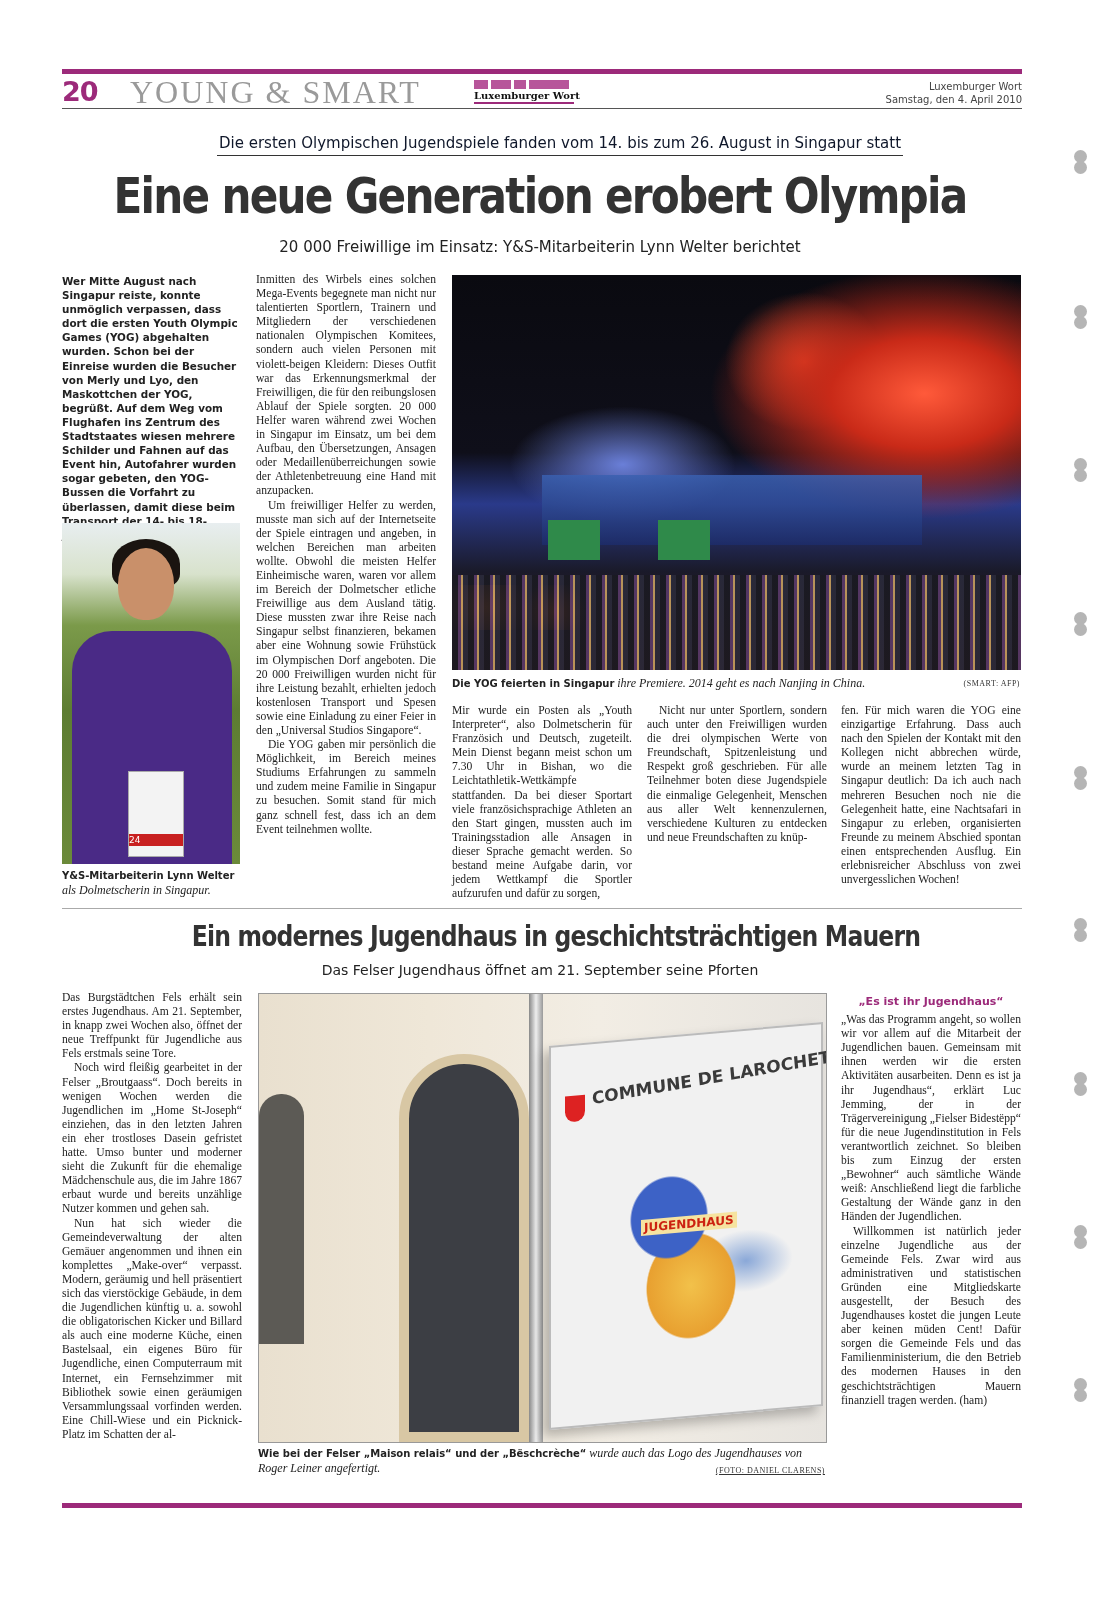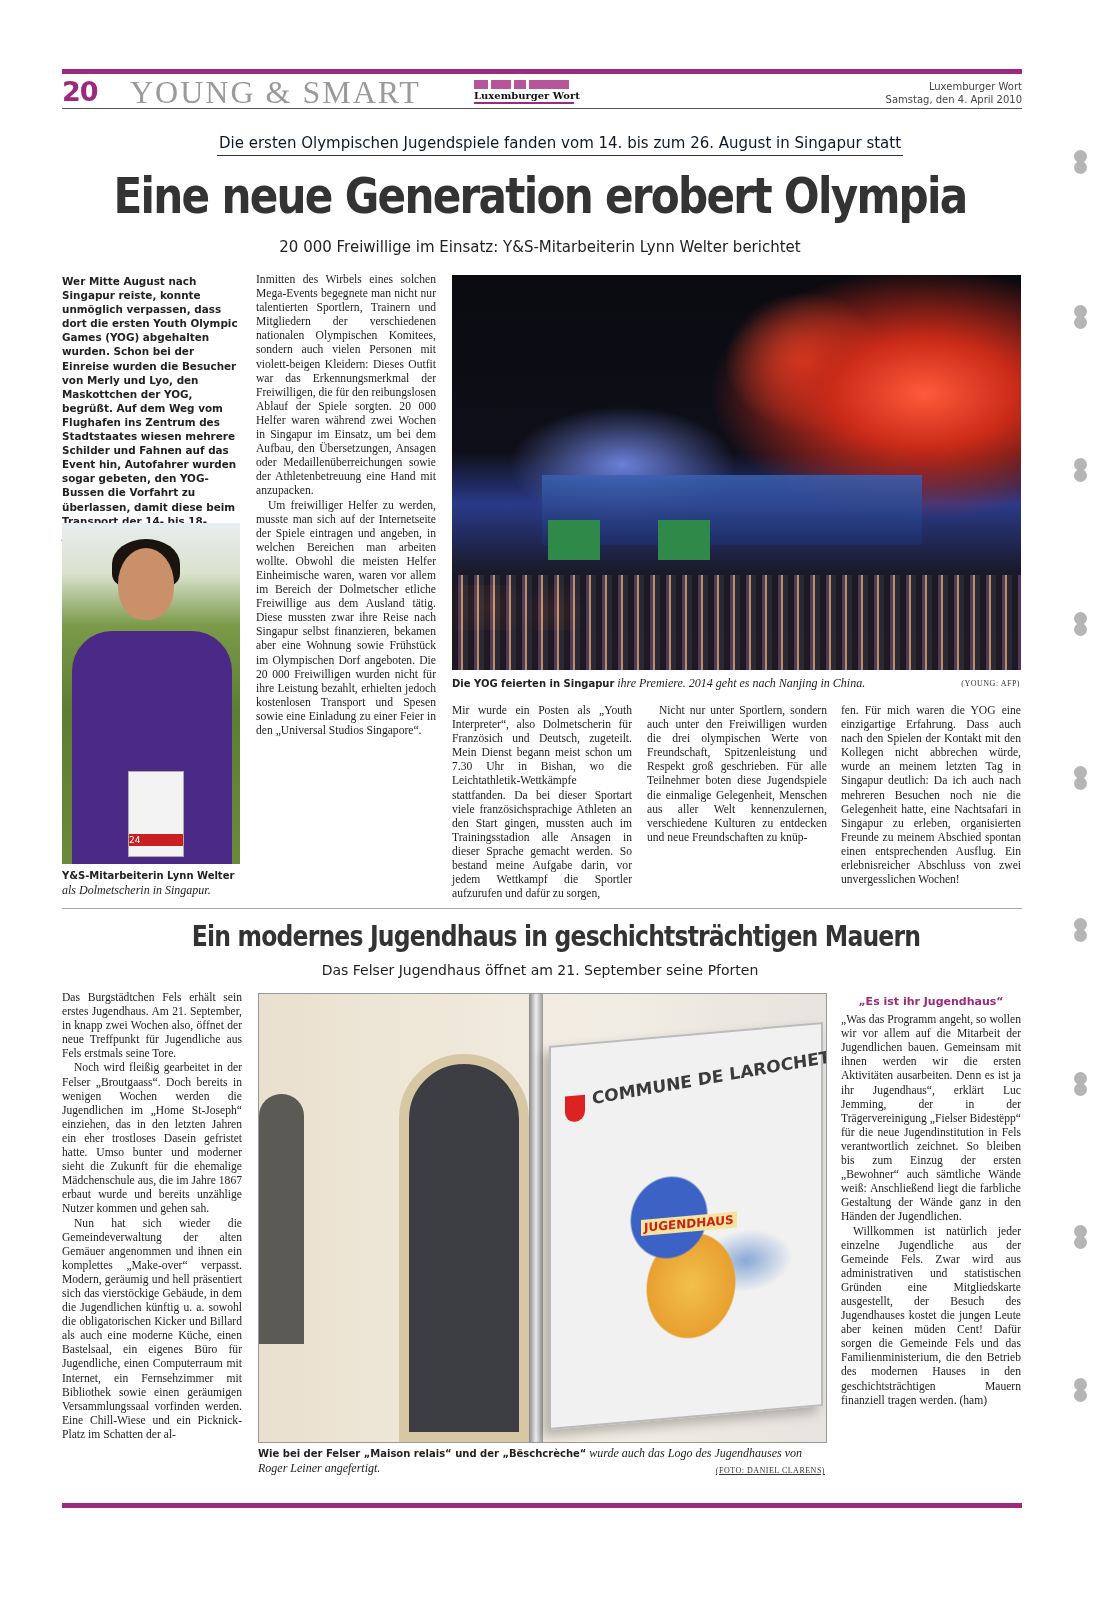--- a/index.html
+++ b/index.html
@@ -130,34 +130,35 @@
     </div>
 </div>
 <div class="cap cap-lynn">
   <b>Y&amp;S-Mitarbeiterin Lynn Welter</b>
   <i>als Dolmetscherin in Singapur.</i>
 </div>
 
 <div class="col" style="left:256px;top:273px;width:180px;">
   <p class="first">Inmitten des Wirbels eines solchen Mega-Events begegnete man nicht nur talentierten Sportlern, Trainern und Mitgliedern der verschiedenen nationalen Olympischen Komitees, sondern auch vielen Personen mit violett-beigen Kleidern: Dieses Outfit war das Erkennungsmerkmal der Freiwilligen, die für den reibungslosen Ablauf der Spiele sorgten. 20 000 Helfer waren während zwei Wochen in Singapur im Einsatz, um bei dem Aufbau, den Übersetzungen, Ansagen oder Medaillenüberreichungen sowie der Athletenbetreuung eine Hand mit anzupacken.</p>
   <p>Um freiwilliger Helfer zu werden, musste man sich auf der Internetseite der Spiele eintragen und angeben, in welchen Bereichen man arbeiten wollte. Obwohl die meisten Helfer Einheimische waren, waren vor allem im Bereich der Dolmetscher etliche Freiwillige aus dem Ausland tätig. Diese mussten zwar ihre Reise nach Singapur selbst finanzieren, bekamen aber eine Wohnung sowie Frühstück im Olympischen Dorf angeboten. Die 20 000 Freiwilligen wurden nicht für ihre Leistung bezahlt, erhielten jedoch kostenlosen Transport und Spesen sowie eine Einladung zu einer Feier in den „Universal Studios Singapore“.</p>
+  <p>Die YOG gaben mir persönlich die Möglichkeit, im Bereich meines Studiums Erfahrungen zu sammeln und zudem meine Familie in Singapur zu besuchen. Somit stand für mich ganz schnell fest, dass ich an dem Event teilnehmen wollte.</p>
 </div>
 
 <div class="photo photo-fireworks">
   <div class="stage"></div>
   <div class="screen1"></div>
   <div class="screen2"></div>
   <div class="flames"></div>
   <div class="crowd"></div>
 </div>
 <div class="cap" style="left:452px;top:676px;width:500px;">
   <b>Die YOG feierten in Singapur</b>
   <i>ihre Premiere. 2014 geht es nach Nanjing in China.</i>
 </div>
-<div class="credit" style="right:92px;top:679px;">(YOUNG: AFP)</div>
+<div class="credit" style="right:92px;top:679px;">(SMART: AFP)</div>
 
 <div class="col" style="left:452px;top:704px;width:180px;">
   <p class="first">Mir wurde ein Posten als „Youth Interpreter“, also Dolmetscherin für Französich und Deutsch, zugeteilt. Mein Dienst begann meist schon um 7.30 Uhr in Bishan, wo die Leichtathletik-Wettkämpfe stattfanden. Da bei dieser Sportart viele französichsprachige Athleten an den Start gingen, mussten auch im Trainingsstadion alle Ansagen in dieser Sprache gemacht werden. So bestand meine Aufgabe darin, vor jedem Wettkampf die Sportler aufzurufen und dafür zu sorgen,</p>
 </div>
 <div class="col" style="left:647px;top:704px;width:180px;">
   <p>Nicht nur unter Sportlern, sondern auch unter den Freiwilligen wurden die drei olympischen Werte von Freundschaft, Spitzenleistung und Respekt groß geschrieben. Für alle Teilnehmer boten diese Jugendspiele die einmalige Gelegenheit, Menschen aus aller Welt kennenzulernen, verschiedene Kulturen zu entdecken und neue Freundschaften zu knüp-</p>
 </div>
 <div class="col" style="left:841px;top:704px;width:180px;">
   <p class="first">fen. Für mich waren die YOG eine einzigartige Erfahrung. Dass auch nach den Spielen der Kontakt mit den Kollegen nicht abbrechen würde, wurde an meinem letzten Tag in Singapur deutlich: Da ich auch nach mehreren Besuchen noch nie die Gelegenheit hatte, eine Nachtsafari in Singapur zu erleben, organisierten Freunde zu meinem Abschied spontan einen entsprechenden Ausflug. Ein erlebnisreicher Abschluss von zwei unvergesslichen Wochen!</p>
 </div>

